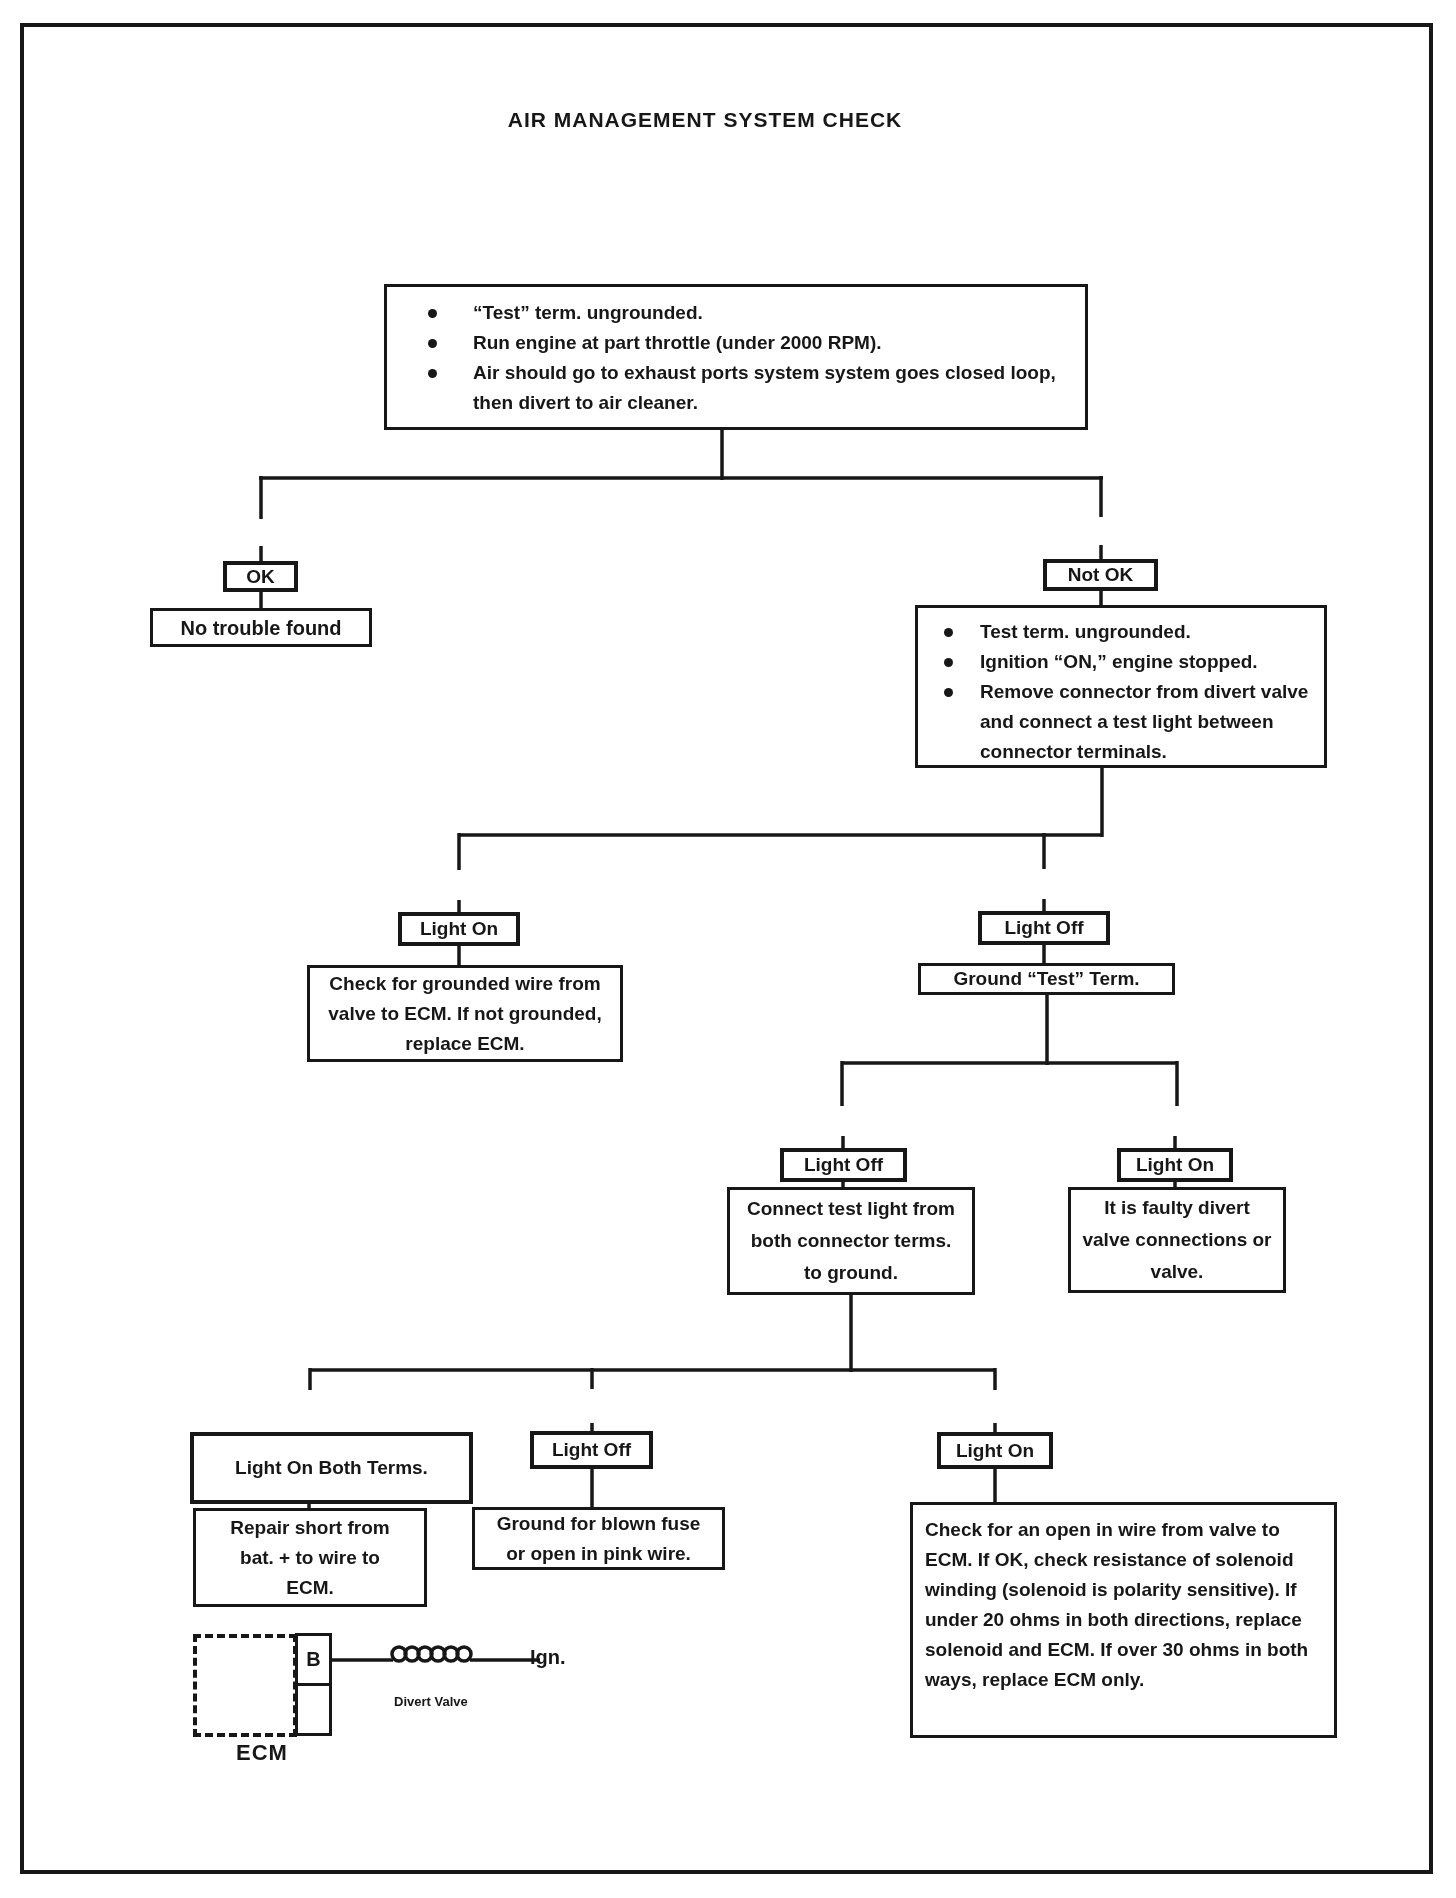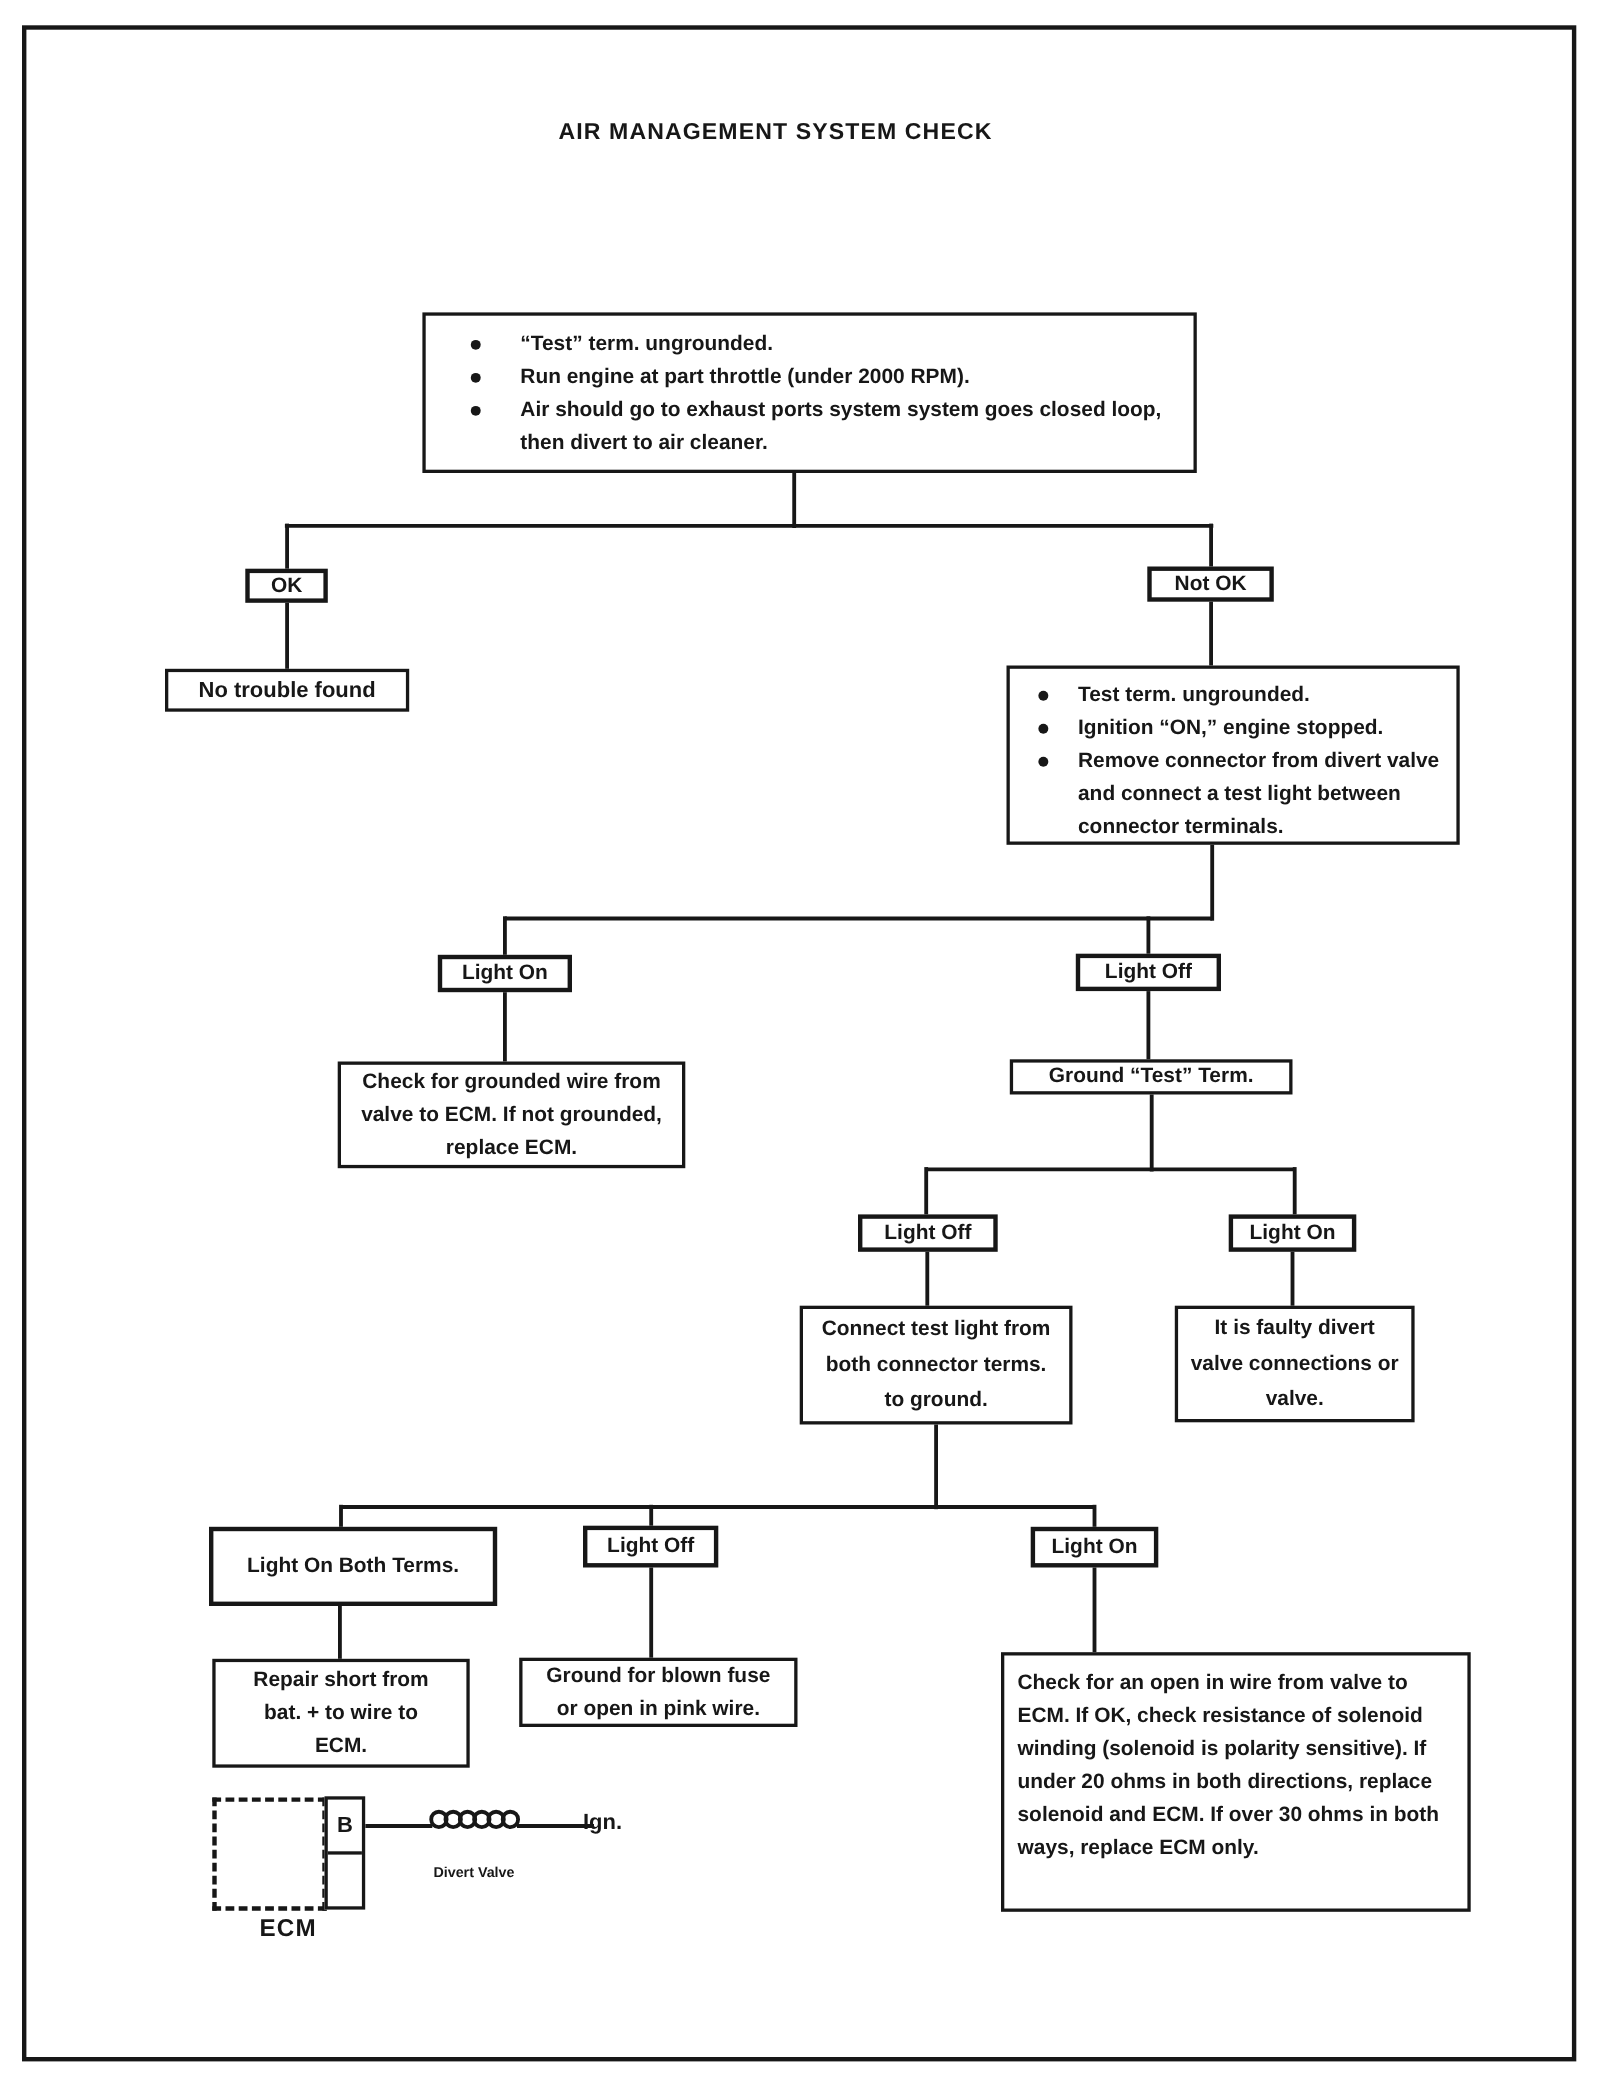--- a/index.html
+++ b/index.html
@@ -29,20 +29,21 @@
     position:absolute;box-sizing:border-box;
     border:3px solid var(--ink);
     background:var(--paper);
     font-weight:bold;
   }
   .label-node{
     border-width:4px;
     display:flex;align-items:center;justify-content:center;
     text-align:center;font-size:19px;line-height:22px;
     padding:0 4px;
+    margin-top:44px;
   }
   .text-node{
     display:flex;align-items:center;justify-content:center;
     text-align:center;font-size:19px;line-height:30px;
     padding:4px 10px;
   }
   .para-node{
     font-size:19px;line-height:30px;text-align:left;
     padding:10px 12px;
   }
@@ -177,21 +178,21 @@
   <div class="node text-node" style="left:918px;top:963px;width:257px;height:32px;line-height:20px;padding:0 4px;">Ground “Test” Term.</div>
 
   <div class="node label-node" style="left:780px;top:1104px;width:127px;height:34px;">Light Off</div>
 
   <div class="node label-node" style="left:1117px;top:1104px;width:116px;height:34px;">Light On</div>
 
   <div class="node text-node" style="left:727px;top:1187px;width:248px;height:108px;line-height:32px;">Connect test light from both connector terms. to ground.</div>
 
   <div class="node text-node" style="left:1068px;top:1187px;width:218px;height:106px;line-height:32px;">It is faulty divert valve connections or valve.</div>
 
-  <div class="node label-node" style="left:190px;top:1388px;width:262px;height:72px;line-height:30px;">Light On Both Terms.</div>
+  <div class="node label-node" style="left:190px;top:1388px;width:283px;height:72px;line-height:30px;">Light On Both Terms.</div>
 
   <div class="node label-node" style="left:530px;top:1387px;width:123px;height:38px;">Light Off</div>
 
   <div class="node label-node" style="left:937px;top:1388px;width:116px;height:37px;">Light On</div>
 
   <div class="node text-node" style="left:193px;top:1508px;width:234px;height:99px;padding:4px 20px;">Repair short from bat. + to wire to ECM.</div>
 
   <div class="node text-node" style="left:472px;top:1507px;width:253px;height:63px;padding:4px 20px;">Ground for blown fuse or open in pink wire.</div>
 
   <div class="node para-node" style="left:910px;top:1502px;width:427px;height:236px;">Check for an open in wire from valve to ECM. If OK, check resistance of solenoid winding (solenoid is polarity sensitive). If under 20 ohms in both directions, replace solenoid and ECM. If over 30 ohms in both ways, replace ECM only.</div>

